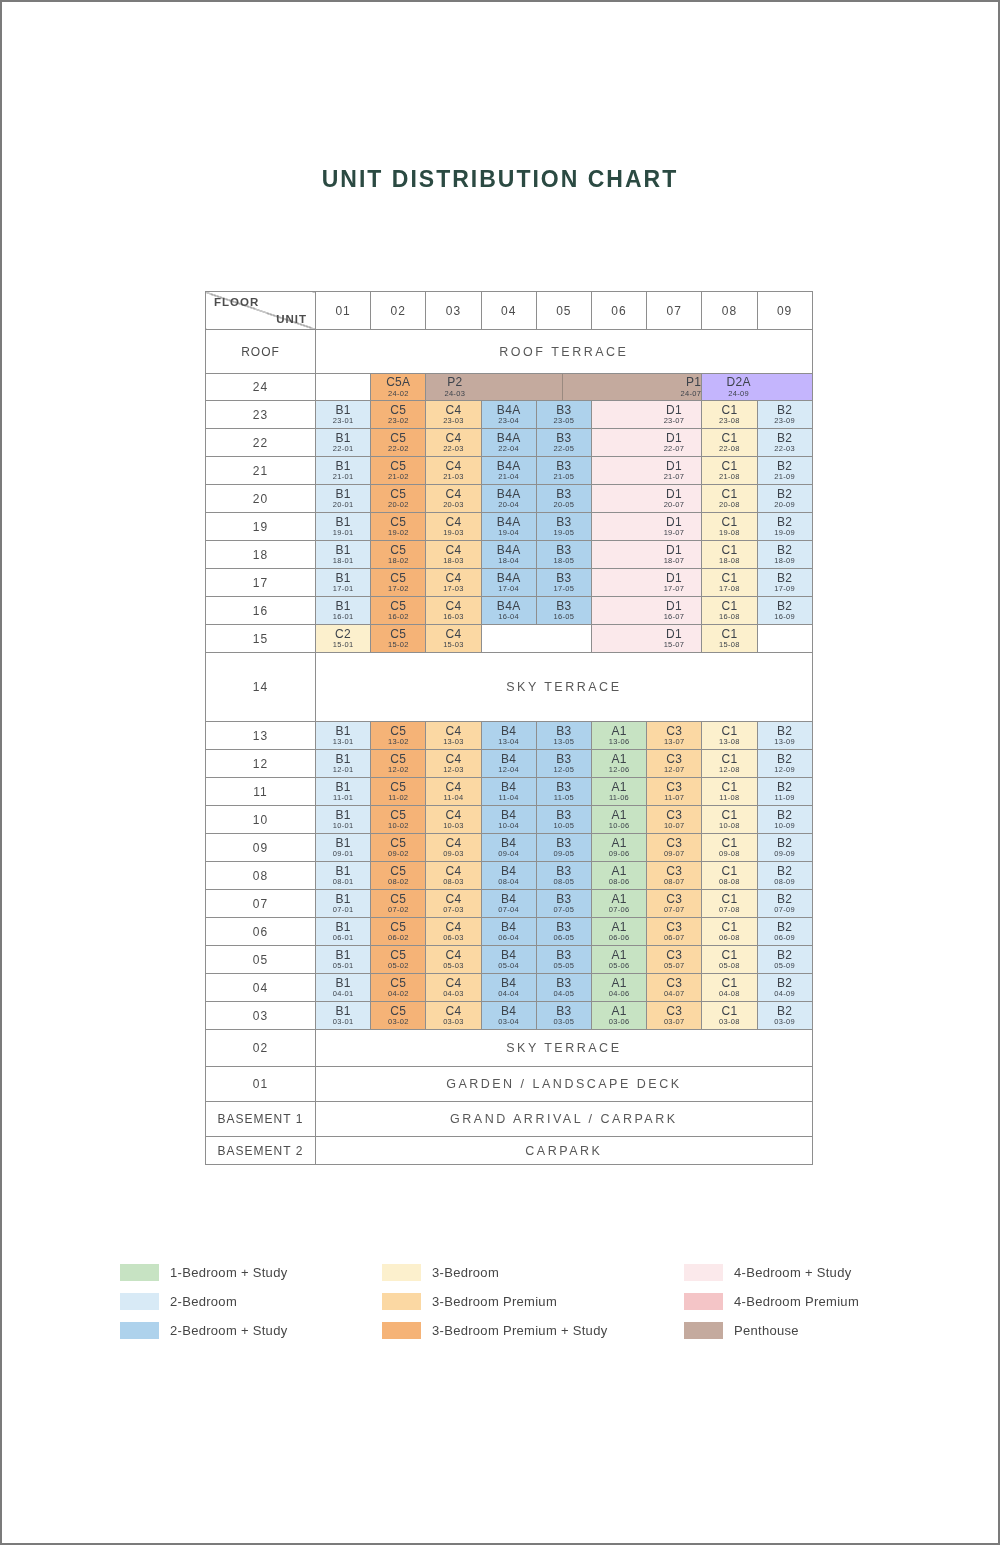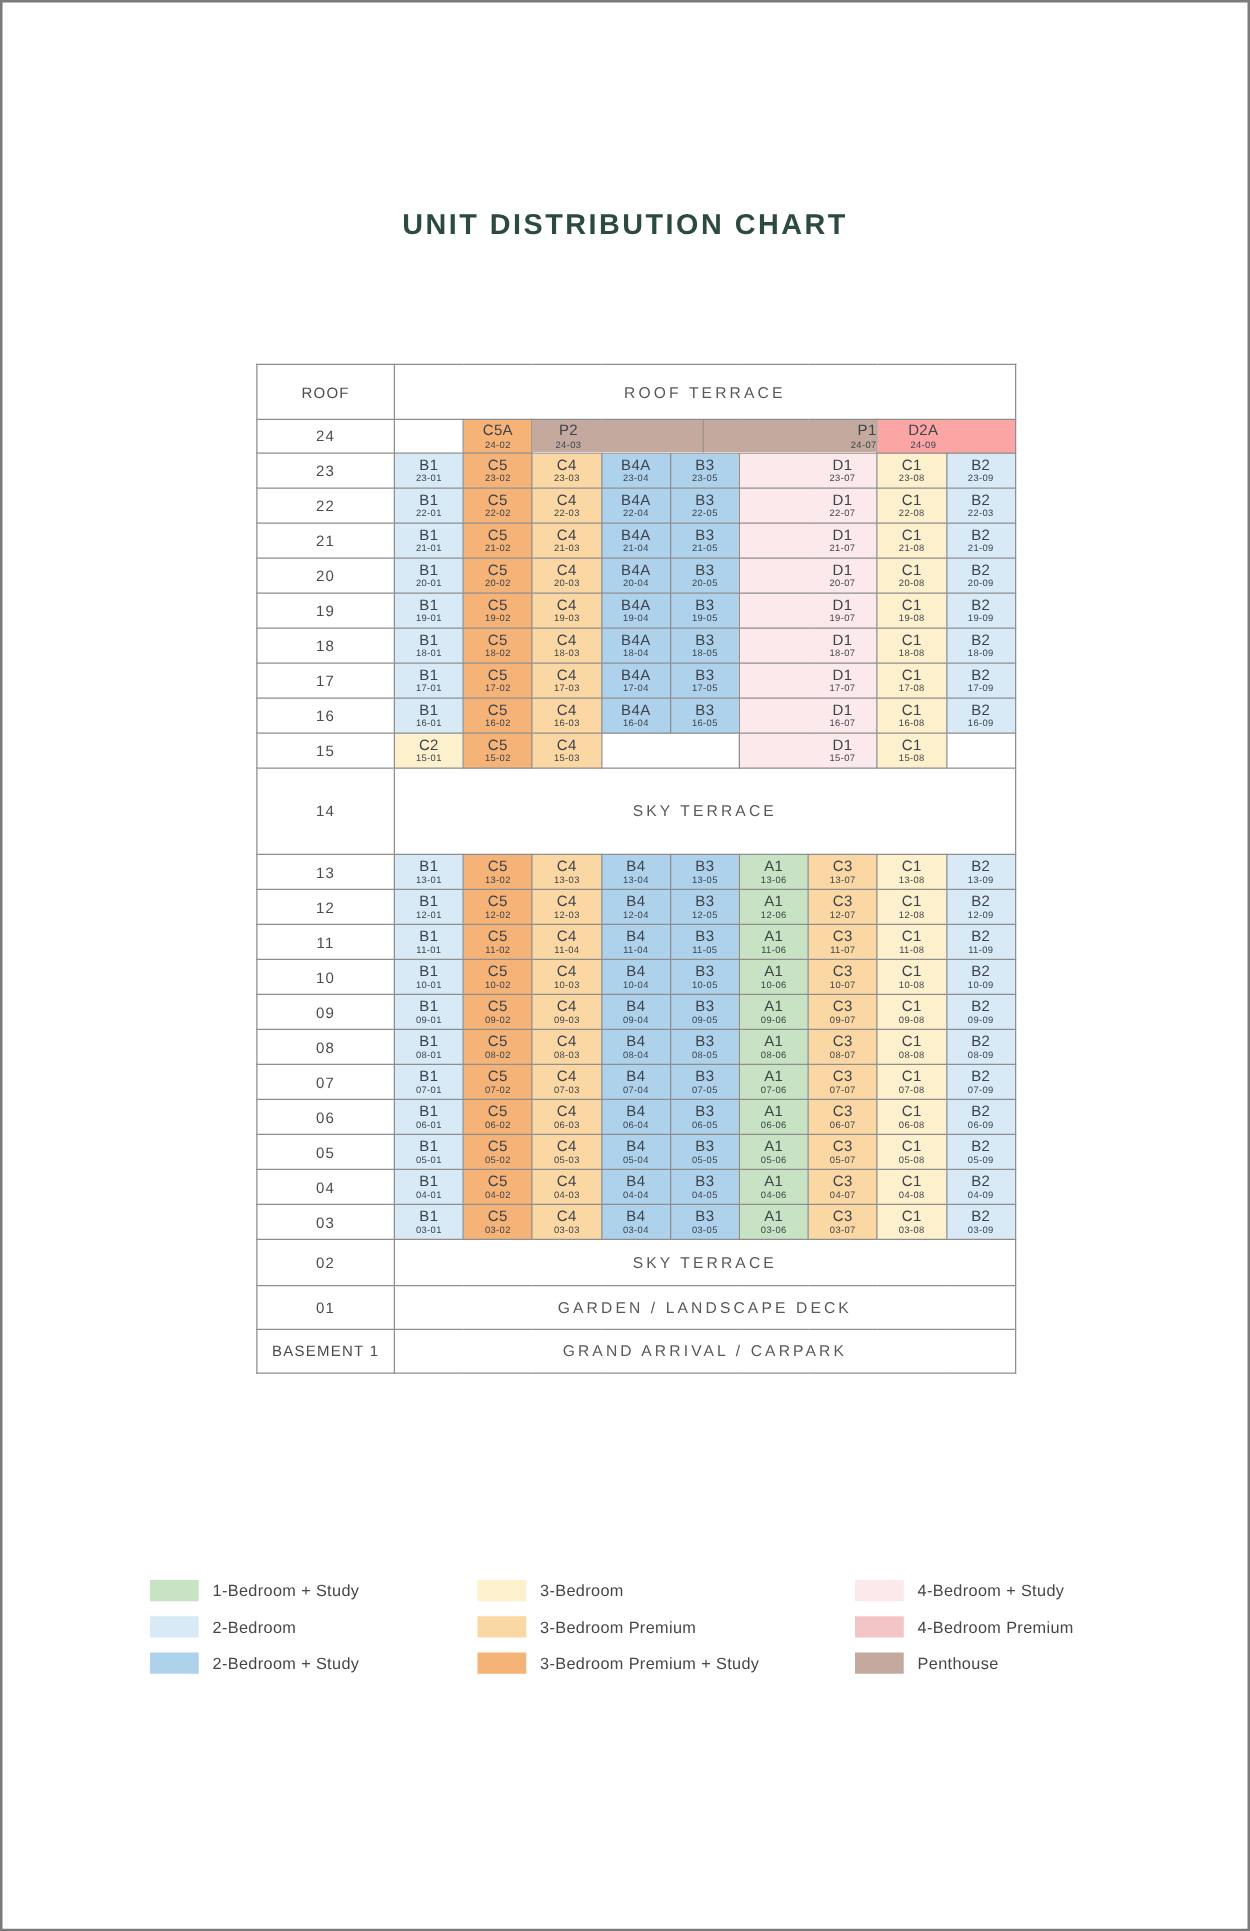--- a/index.html
+++ b/index.html
@@ -64,20 +64,35 @@
         <col style="width: 55.2px;">
         <col style="width: 55.2px;">
         <col style="width: 55.2px;">
         <col style="width: 55.2px;">
         <col style="width: 55.2px;">
         <col style="width: 55.2px;">
         <col style="width: 55.2px;">
         <col style="width: 55.2px;">
       </colgroup>
     <tbody id="tbody">
+        <tr style="height: 38px;">
+          <th class="corner">
+            <span class="corner-floor">FLOOR</span>
+            <span class="corner-unit">UNIT</span>
+          </th>
+          <td class="colhead">01</td>
+          <td class="colhead">02</td>
+          <td class="colhead">03</td>
+          <td class="colhead">04</td>
+          <td class="colhead">05</td>
+          <td class="colhead">06</td>
+          <td class="colhead">07</td>
+          <td class="colhead">08</td>
+          <td class="colhead">09</td>
+        </tr>
         <tr style="height: 44px;">
           <th class="floor-lab">ROOF</th>
           <td class="banner" colspan="9">ROOF TERRACE</td>
         </tr>
         <tr style="height: 26px;">
           <th class="floor-lab">24</th>
           <td class="emptycell"></td>
           <td class="unit" style="background: rgb(245, 179, 119);">
             <div class="u-wrap">
               <div class="u-type">C5A</div>
@@ -93,21 +108,21 @@
                 </div>
               </div>
               <div class="part" style="width: 50.8%; background: rgb(196, 170, 158);">
                 <div class="u-wrap-right">
                   <div class="u-type">P1</div>
                   <div class="u-no">24-07</div>
                 </div>
               </div>
             </div>
           </td>
-          <td class="unit" colspan="2" style="background: #fca5a5; padding-left: 12px;">
+          <td class="unit" colspan="2" style="background: #c4b5fd; padding-left: 12px;">
             <div class="u-wrap-left">
               <div class="u-type">D2A</div>
               <div class="u-no">24-09</div>
             </div>
           </td>
         </tr>
         <tr style="height: 28px;">
           <th class="floor-lab">23</th>
           <td class="unit" style="background: rgb(216, 234, 246);">
             <div class="u-wrap">
@@ -1185,20 +1200,24 @@
           <th class="floor-lab">02</th>
           <td class="banner" colspan="9">SKY TERRACE</td>
         </tr>
         <tr style="height: 35px;">
           <th class="floor-lab">01</th>
           <td class="banner" colspan="9">GARDEN / LANDSCAPE DECK</td>
         </tr>
         <tr style="height: 35px;">
           <th class="floor-lab">BASEMENT 1</th>
           <td class="banner" colspan="9">GRAND ARRIVAL / CARPARK</td>
+        </tr>
+        <tr style="height: 28px;">
+          <th class="floor-lab">BASEMENT 2</th>
+          <td class="banner" colspan="9">CARPARK</td>
         </tr>
       </tbody>
   </table>
   <div id="legend">
       <div class="legend-col" style="left: 118px; top: 1262px;">
         <div class="legend-item">
           <span class="legend-swatch" style="background: rgb(199, 227, 195);"></span>
           <span class="legend-label">1-Bedroom + Study</span>
         </div>
         <div class="legend-item">

